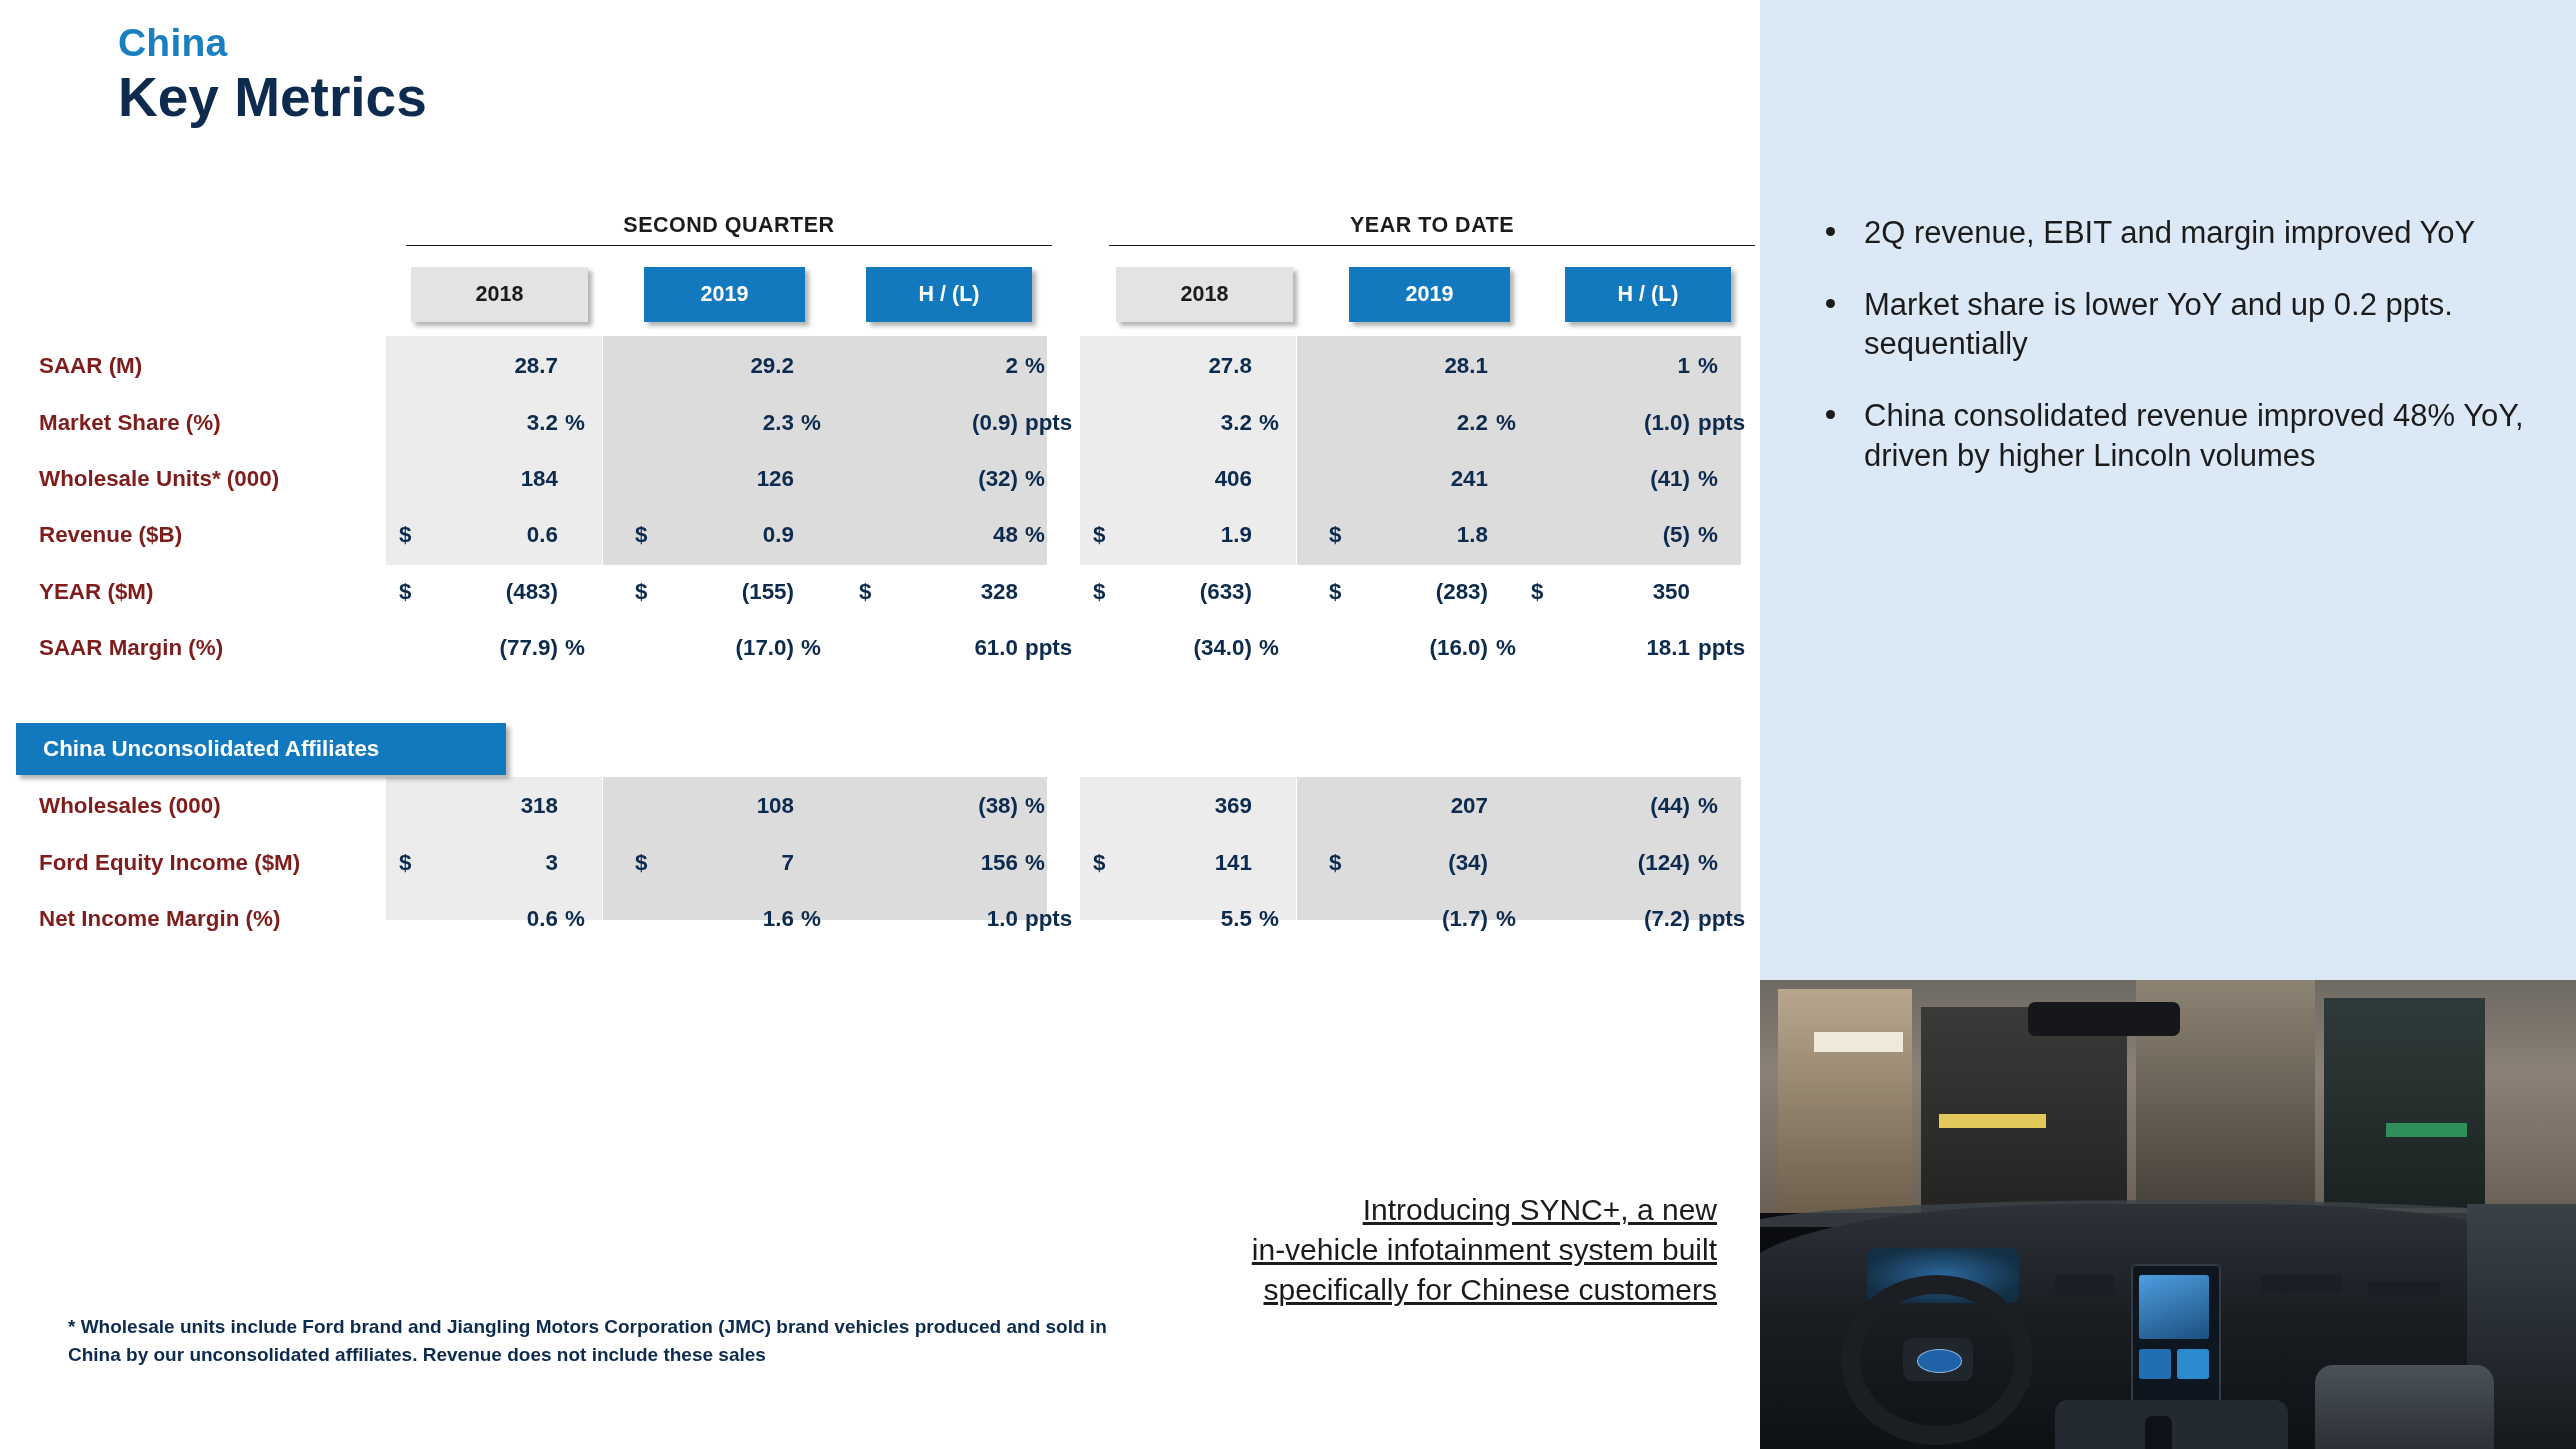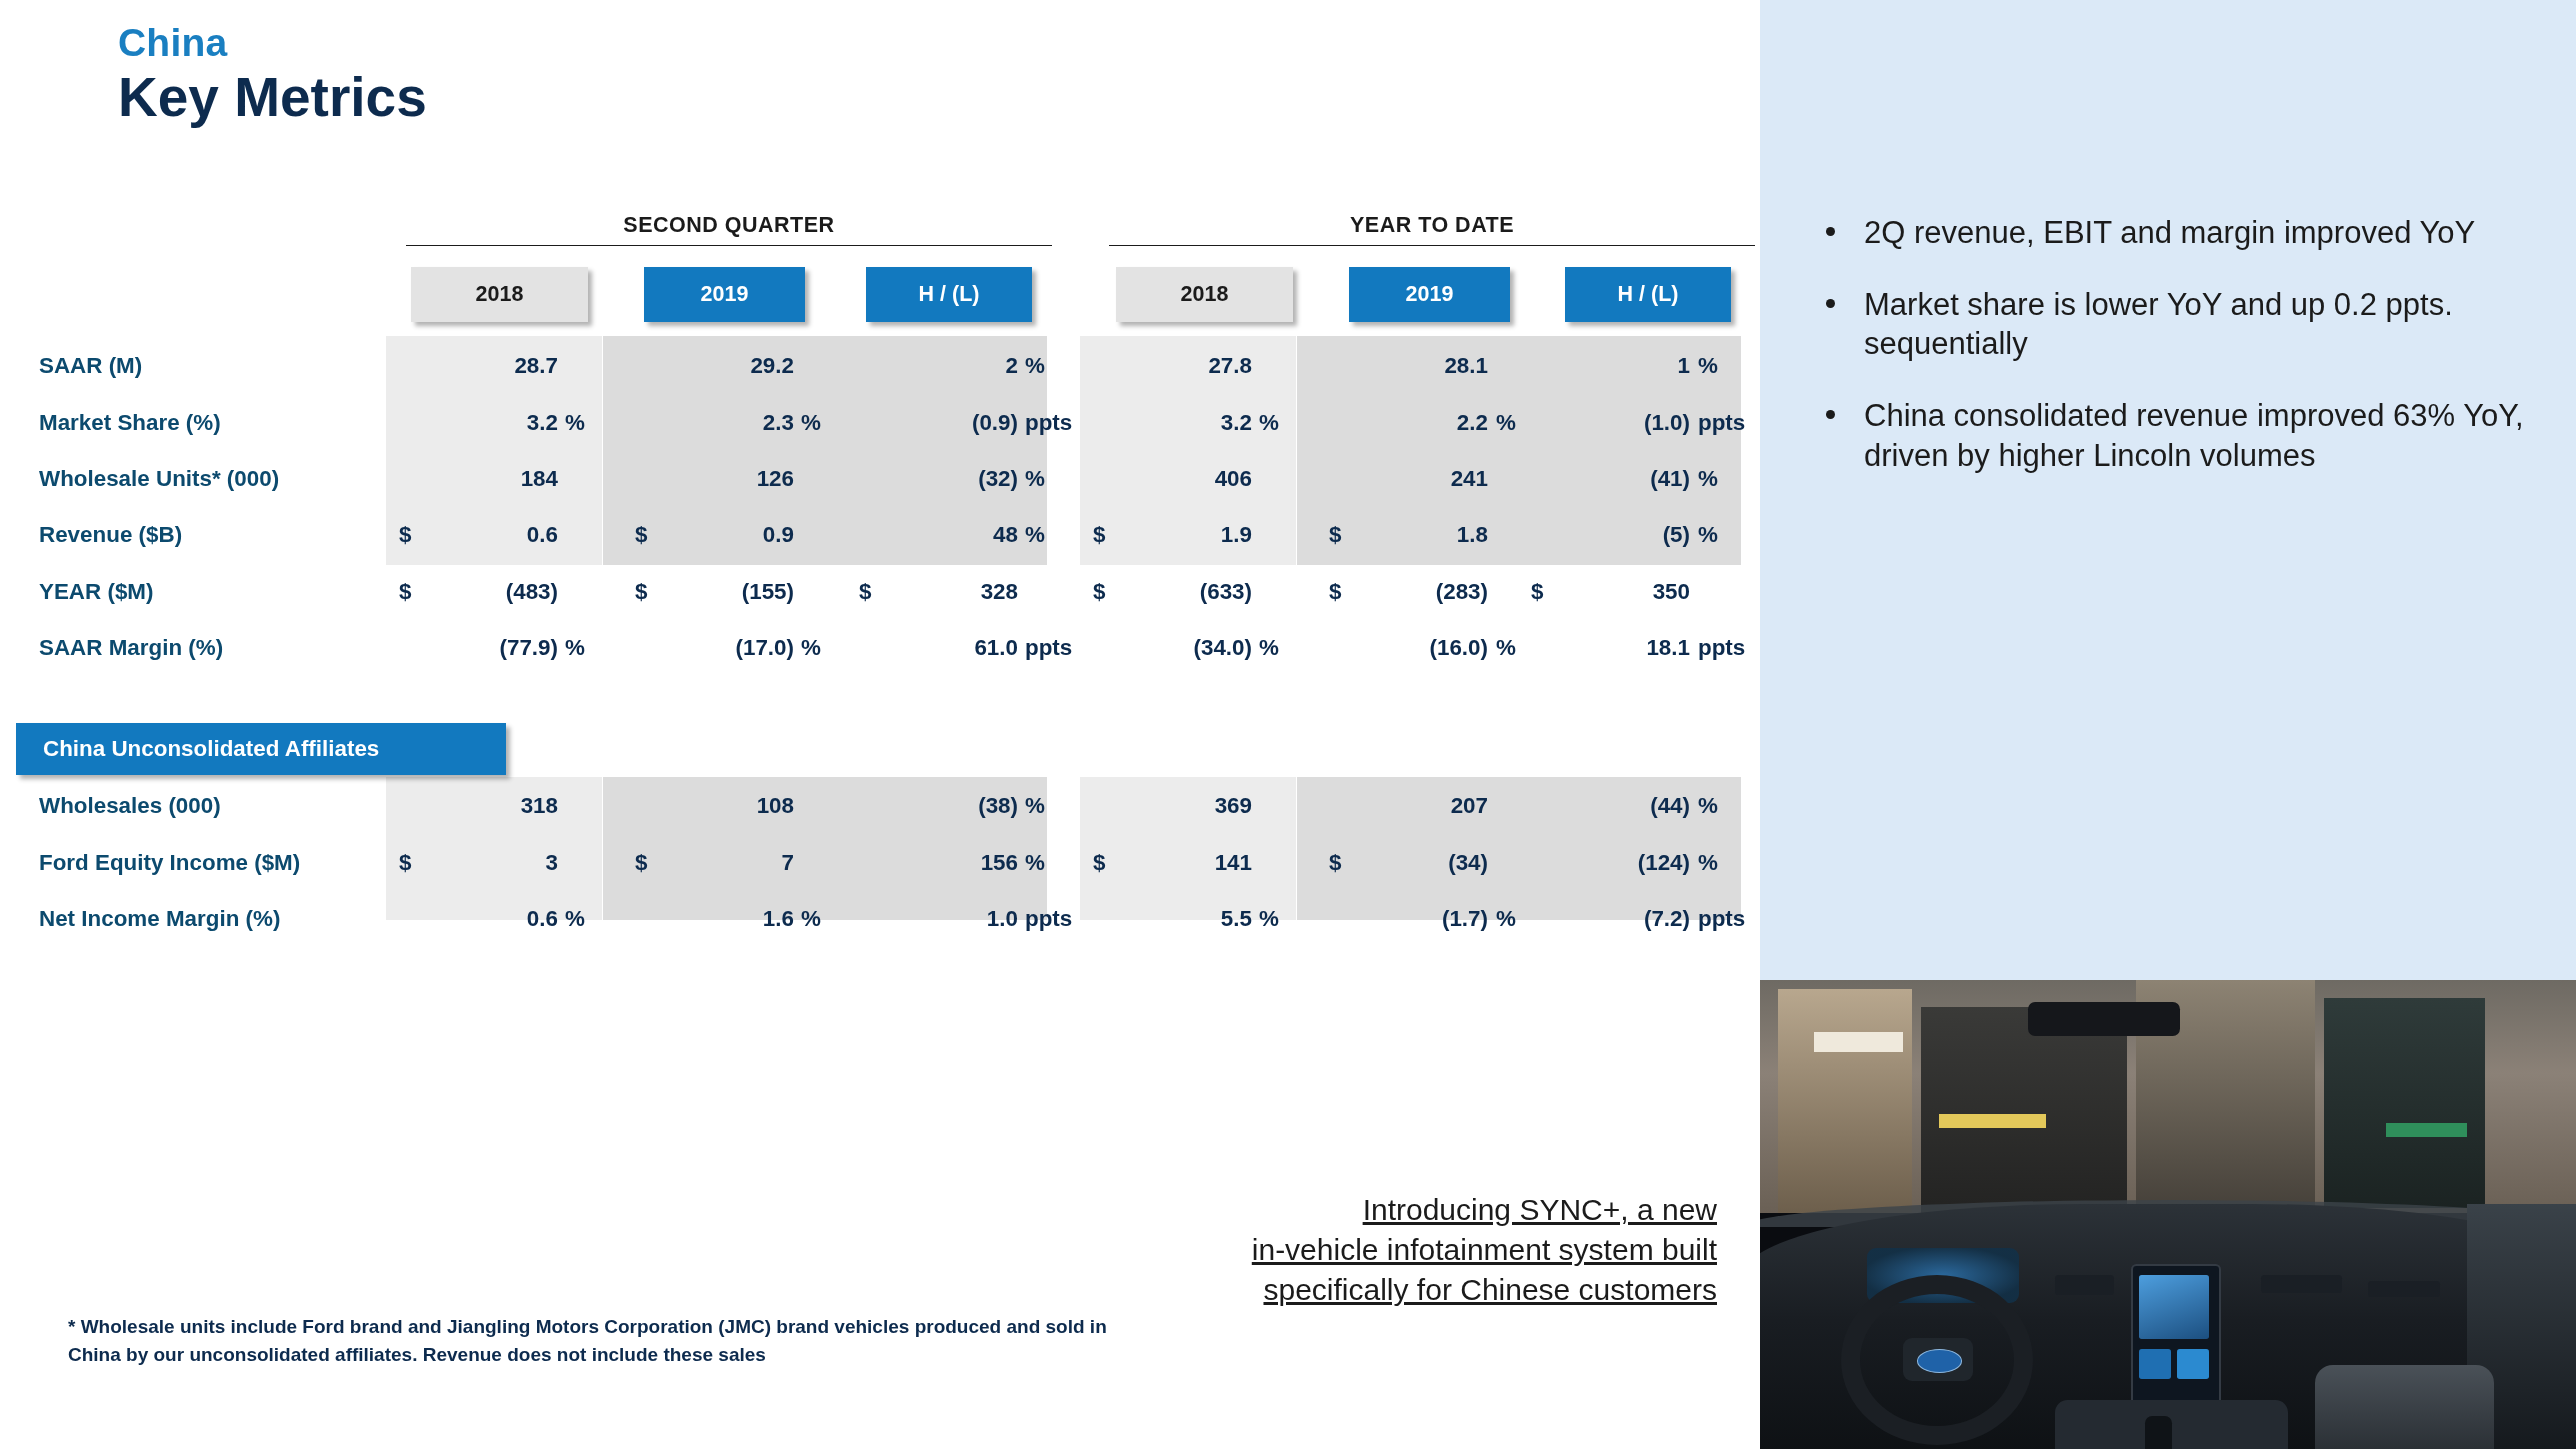--- a/index.html
+++ b/index.html
@@ -119,21 +119,21 @@
     left: 0;
     width: 1760px;
     height: 56px;
   }
   .row-label {
     position: absolute;
     left: 39px;
     top: 0;
     font-size: 22.4px;
     font-weight: bold;
-    color: #0c4a6e;
+    color: #7f1d1d;
     line-height: 56px;
     white-space: nowrap;
   }
   .cell {
     position: absolute;
     top: 0;
     line-height: 56px;
     font-size: 22.4px;
     font-weight: bold;
     color: #0d2b4e;
@@ -640,21 +640,21 @@
       <div class="bullet">
         <span class="dot"></span>
         <span>2Q revenue, EBIT and margin improved YoY</span>
       </div>
       <div class="bullet">
         <span class="dot"></span>
         <span>Market share is lower YoY and up 0.2 ppts. sequentially</span>
       </div>
       <div class="bullet">
         <span class="dot"></span>
-        <span>China consolidated revenue improved 63% YoY, driven by higher Lincoln volumes</span>
+        <span>China consolidated revenue improved 48% YoY, driven by higher Lincoln volumes</span>
       </div>
     </div>
   </div>
 
   <div id="photo">
     <div class="ph" id="ph-sky"></div>
     <div class="ph" id="ph-bldg-l"></div>
     <div class="ph" id="ph-bldg-m"></div>
     <div class="ph" id="ph-bldg-r"></div>
     <div class="ph" id="ph-bldg-rr"></div>

